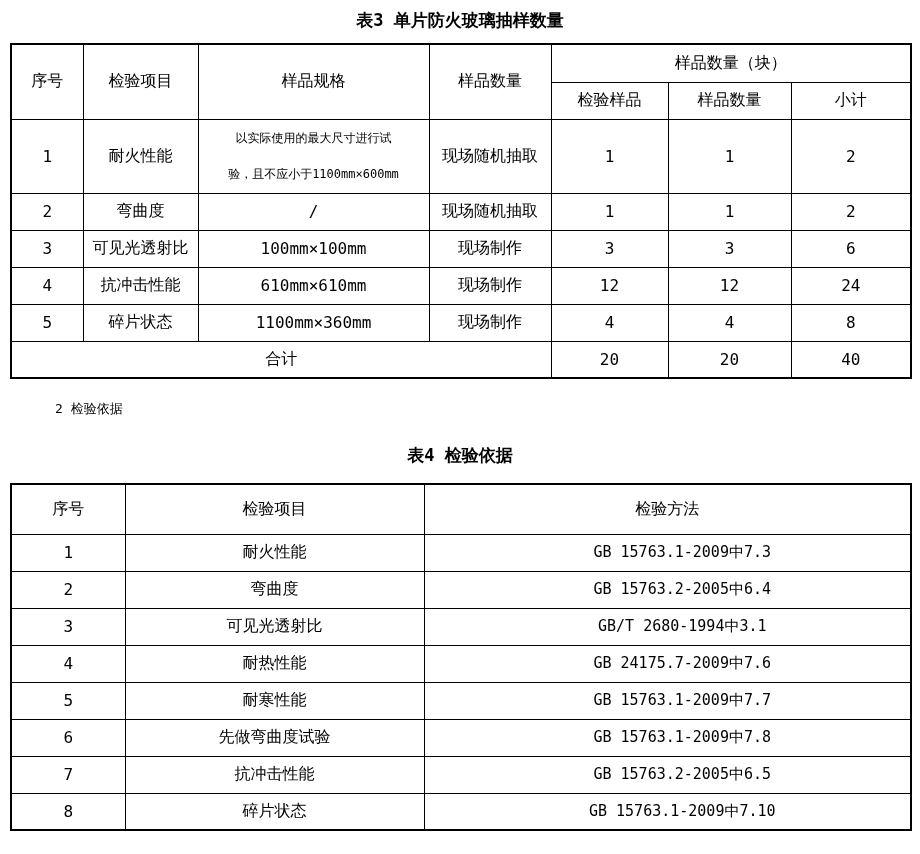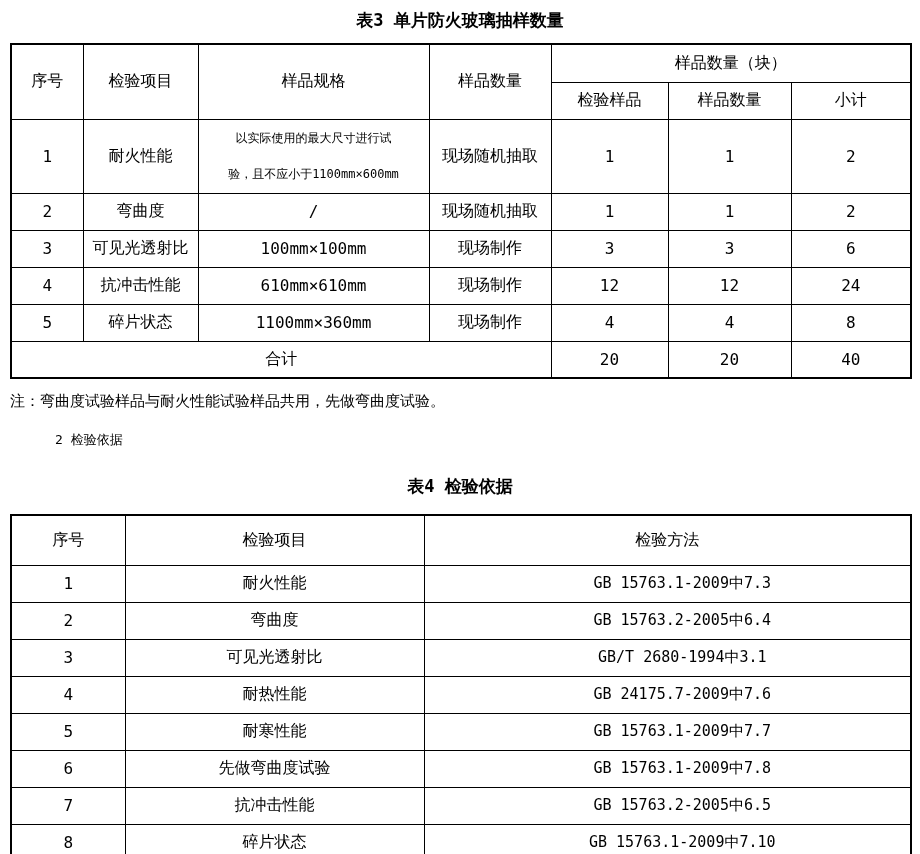--- a/index.html
+++ b/index.html
@@ -147,21 +147,20 @@
     </tr>
     <tr class="t3-total">
       <td colspan="4">合计</td>
       <td>20</td>
       <td>20</td>
       <td>40</td>
     </tr>
   </tbody>
     </table>
 
-  <p class="note">注：弯曲度试验样品与耐火性能试验样品共用，先做弯曲度试验。</p>
 
   <p class="section-heading">2 检验依据</p>
 
   <p class="tbl-title t4">表4 检验依据</p>
 
   <table>
     <colgroup>
       <col style="width:114px">
         <col style="width:299px">
         <col style="width:487px">

